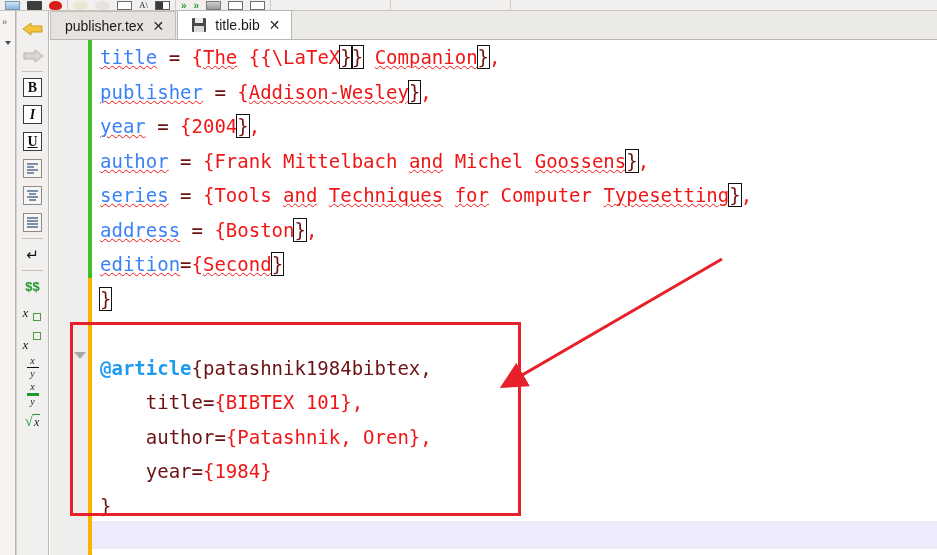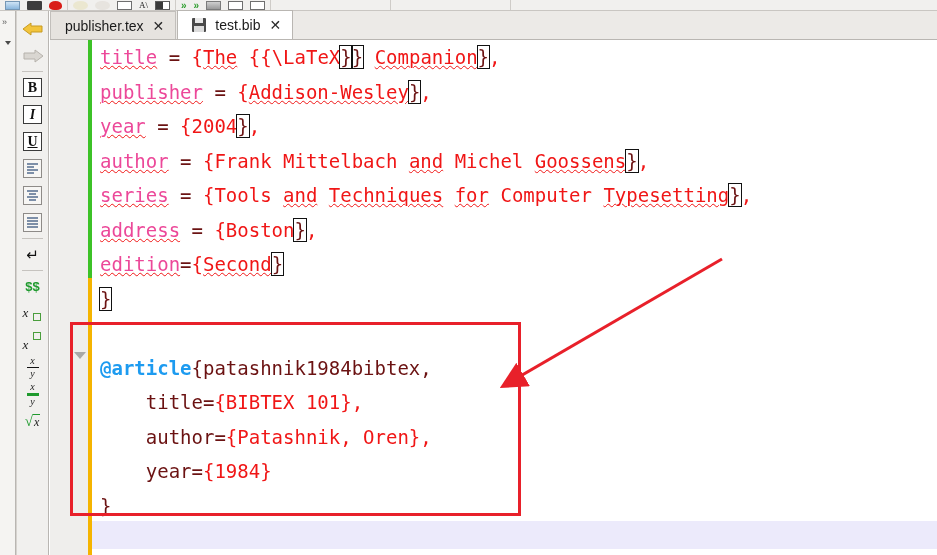--- a/index.html
+++ b/index.html
@@ -116,21 +116,21 @@
   .stripe.green  { top: 0;   height: 238px; background: #3cc227; }
   .stripe.yellow { top: 238px; height: 277px; background: #f5b400; }
 
   .code {
     position: absolute; left: 50px; top: 0; width: 840px; height: 515px;
     font-family: "DejaVu Sans Mono", monospace;
     font-size: 19px; line-height: 34.5px; white-space: pre;
     color: #9b1b1b;
   }
   .code .ln { height: 34.5px; }
-  .fieldname { color: #ec4899; }
+  .fieldname { color: #3b82f6; }
   .value     { color: #f01616; }
   .plain     { color: #6b1212; }
   .keyword   { color: #1d9bf0; font-weight: bold; }
   .sq { text-decoration: underline; text-decoration-style: wavy;
         text-decoration-color: #f01616; text-decoration-thickness: 1px; }
   .brbox { outline: 1.5px solid #111; outline-offset: 0px; }
 
   .curline {
     position: absolute; left: 42px; top: 481px; width: 845px; height: 28px;
     background: #eceafb;
@@ -277,21 +277,21 @@
     </div>
   </div>
 
   <div class="tabbar">
     <div class="tab">
       <span>publisher.tex</span>
       <span class="close">✕</span>
     </div>
     <div class="tab active">
       <span class="floppy"></span>
-      <span>test.bib</span>
+      <span>title.bib</span>
       <span class="close">✕</span>
     </div>
   </div>
 
   <div class="editor">
     <div class="gutter"></div>
     <div class="foldtri"></div>
     <div class="stripe green"></div>
     <div class="stripe yellow"></div>
 

